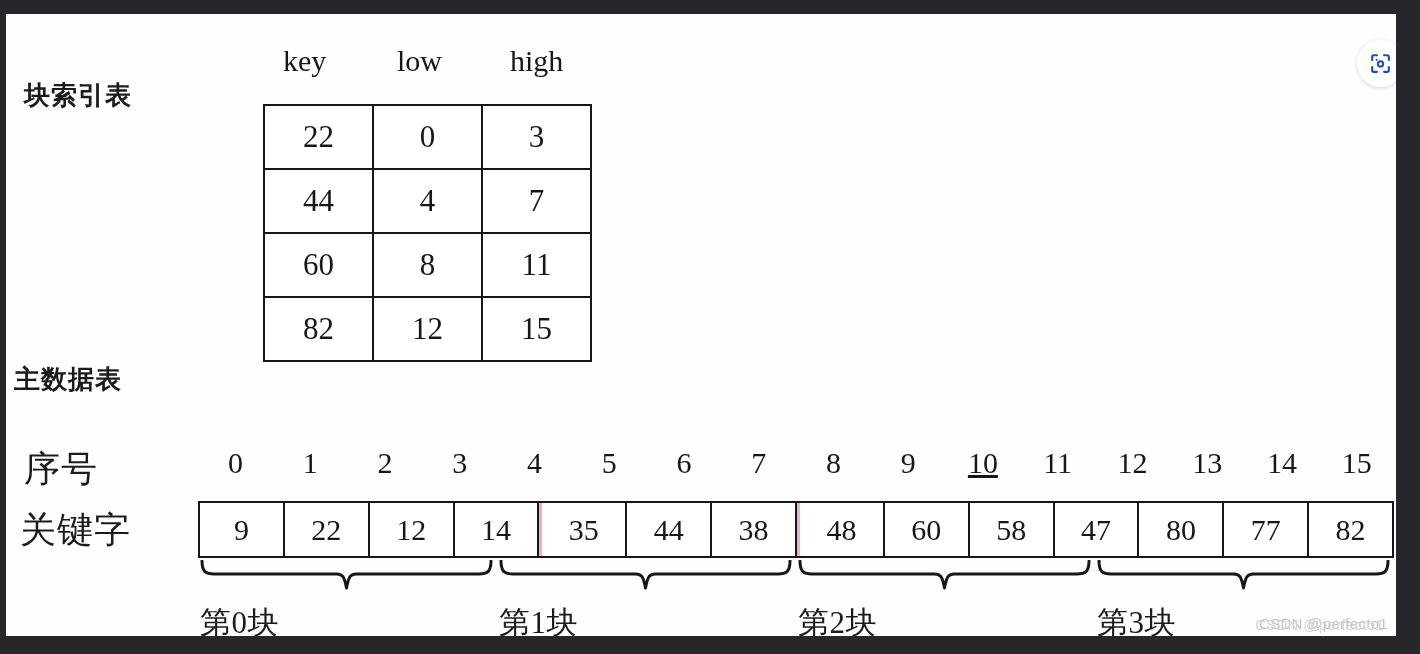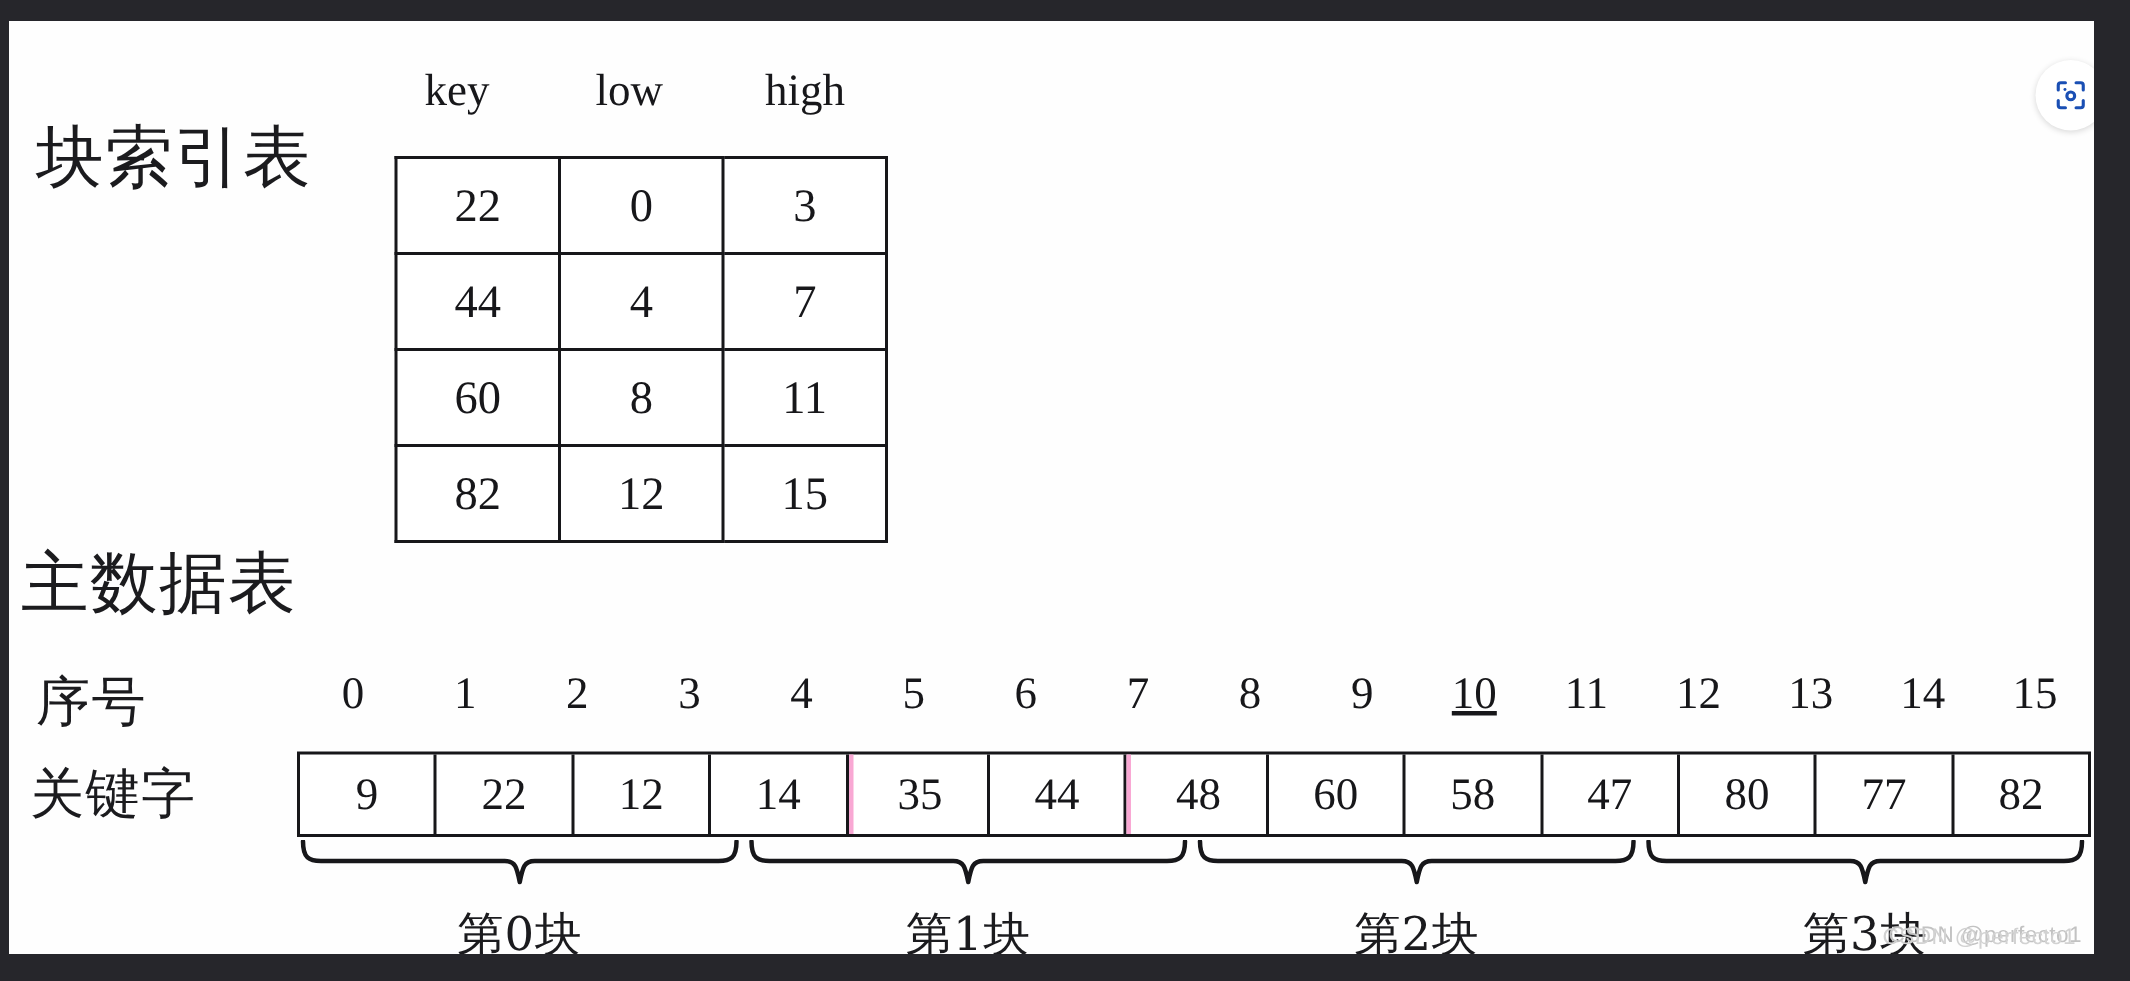--- a/index.html
+++ b/index.html
@@ -38,22 +38,23 @@
     white-space: nowrap;
     line-height: 1;
   }
   .cn {
     font-family: "DejaVu Serif", "Liberation Serif", serif;
     color: #1b1b1e;
   }
 
   
   .side-label {
-    font-size: 45px;
+    font-size: 26px;
     letter-spacing: 1px;
+    font-weight: bold;
   }
   .row-label {
     font-size: 36px;
     letter-spacing: 1px;
   }
 
   
   #index-head {
     position: absolute;
     left: 251px;
@@ -150,23 +151,24 @@
   #block-labels {
     position: absolute;
     left: 192px;
     top: 588px;
     width: 1196px;
     height: 38px;
   }
   #block-labels .blabel {
     position: absolute;
     top: 0;
-    text-align: center;
+    text-align: left;
     font-size: 31px;
     letter-spacing: 0.5px;
+    font-family: Liberation Serif, serif;
   }
 
   
   #scan-button {
     position: absolute;
     left: 1351px;
     top: 26px;
     width: 47px;
     height: 47px;
     border-radius: 50%;
@@ -261,20 +263,21 @@
         <div class="seq" style="left: 1121.25px;">15</div>
       </div>
 
     <div id="key-row">
         <div class="cell block-start">9</div>
         <div class="cell">22</div>
         <div class="cell">12</div>
         <div class="cell">14</div>
         <div class="cell block-start">35</div>
         <div class="cell">44</div>
+        <div class="cell">38</div>
         <div class="cell block-start">48</div>
         <div class="cell">60</div>
         <div class="cell">58</div>
         <div class="cell">47</div>
         <div class="cell">80</div>
         <div class="cell">77</div>
         <div class="cell">82</div>
       </div>
 
     <div id="braces">

